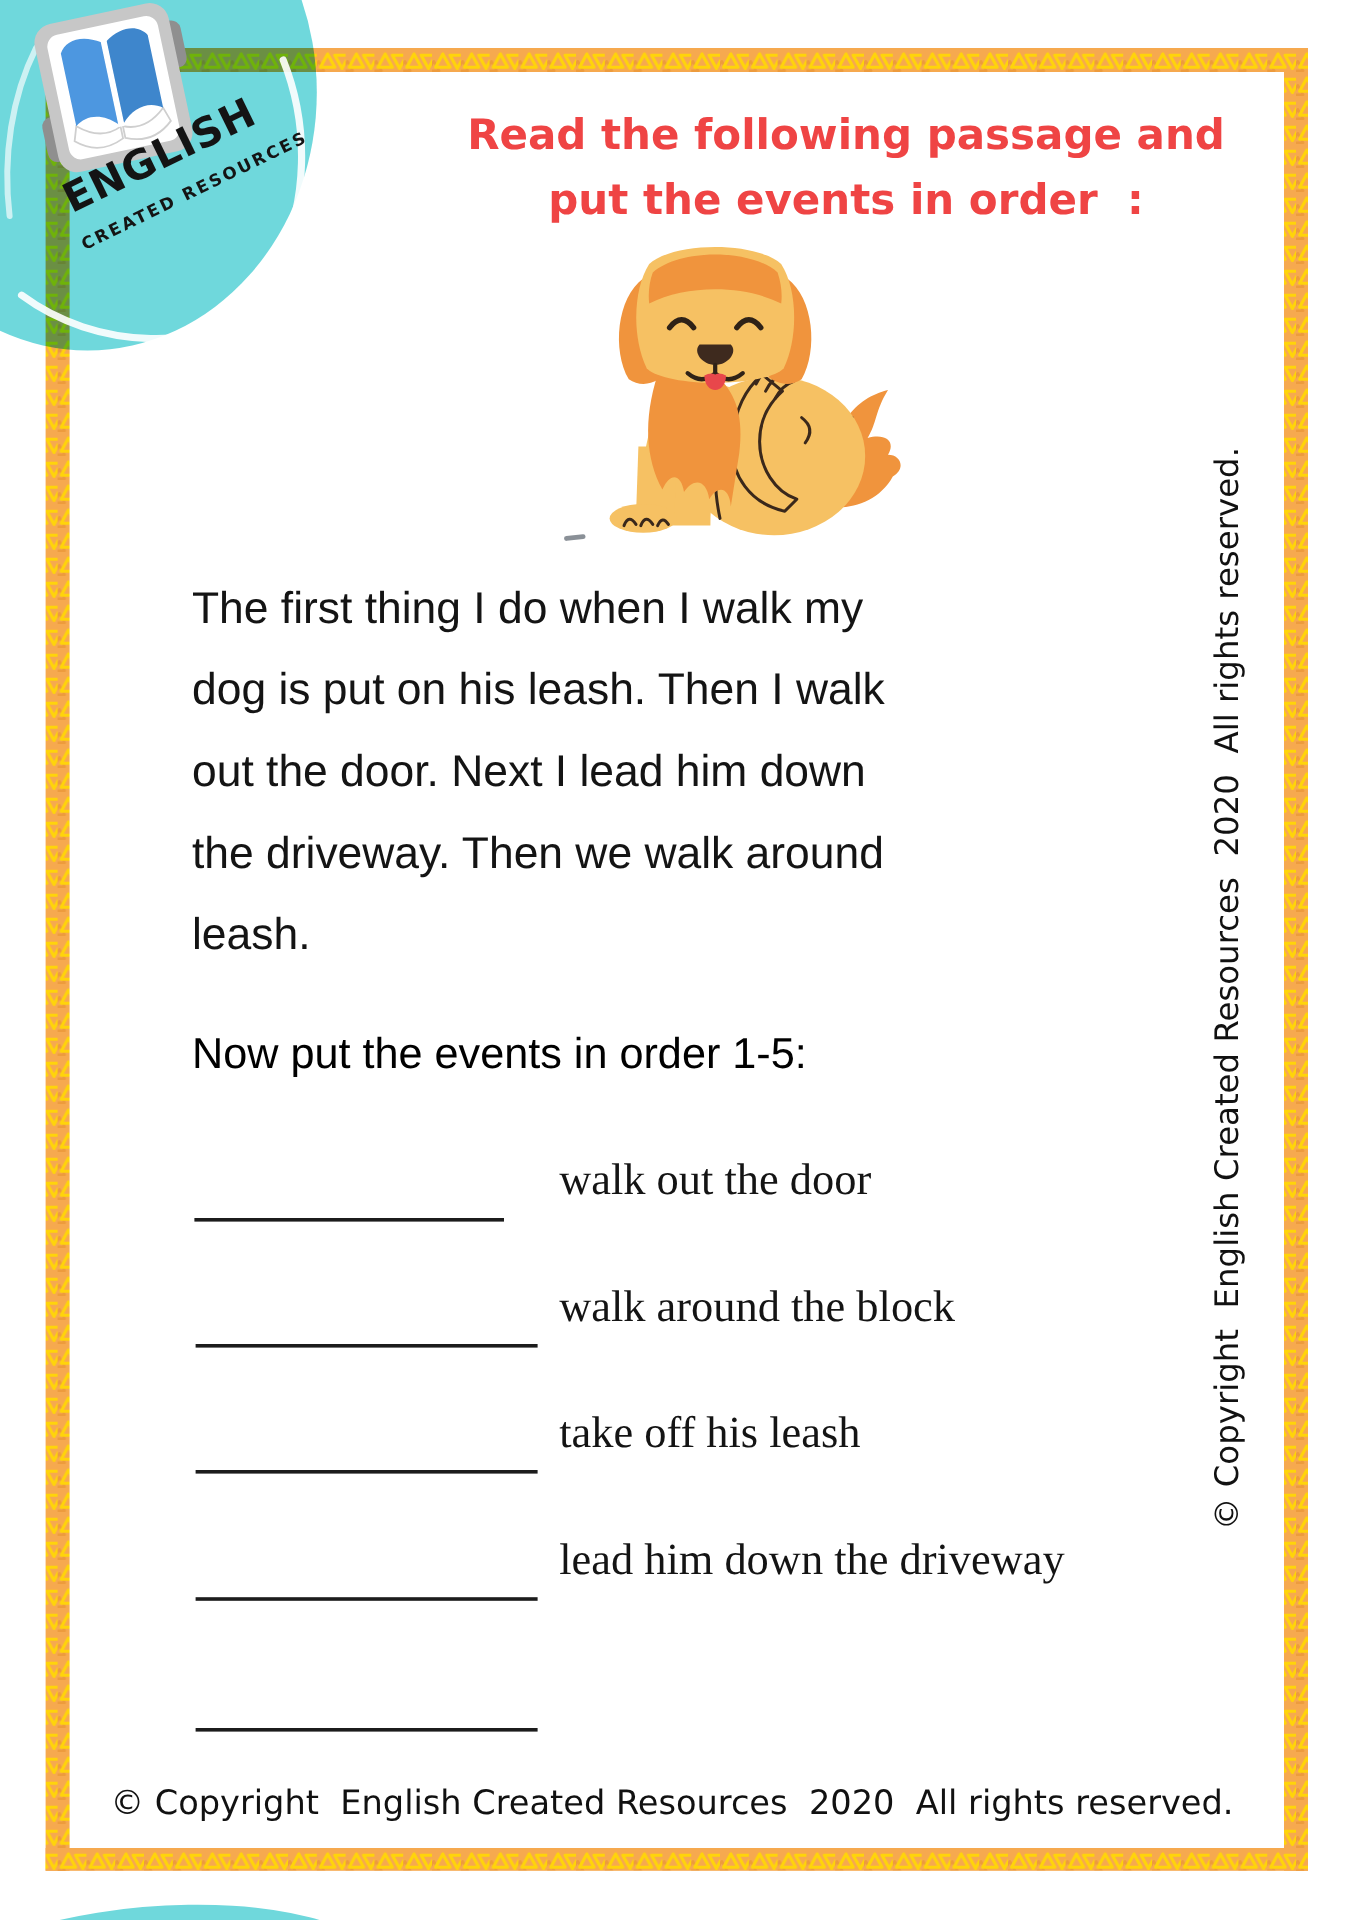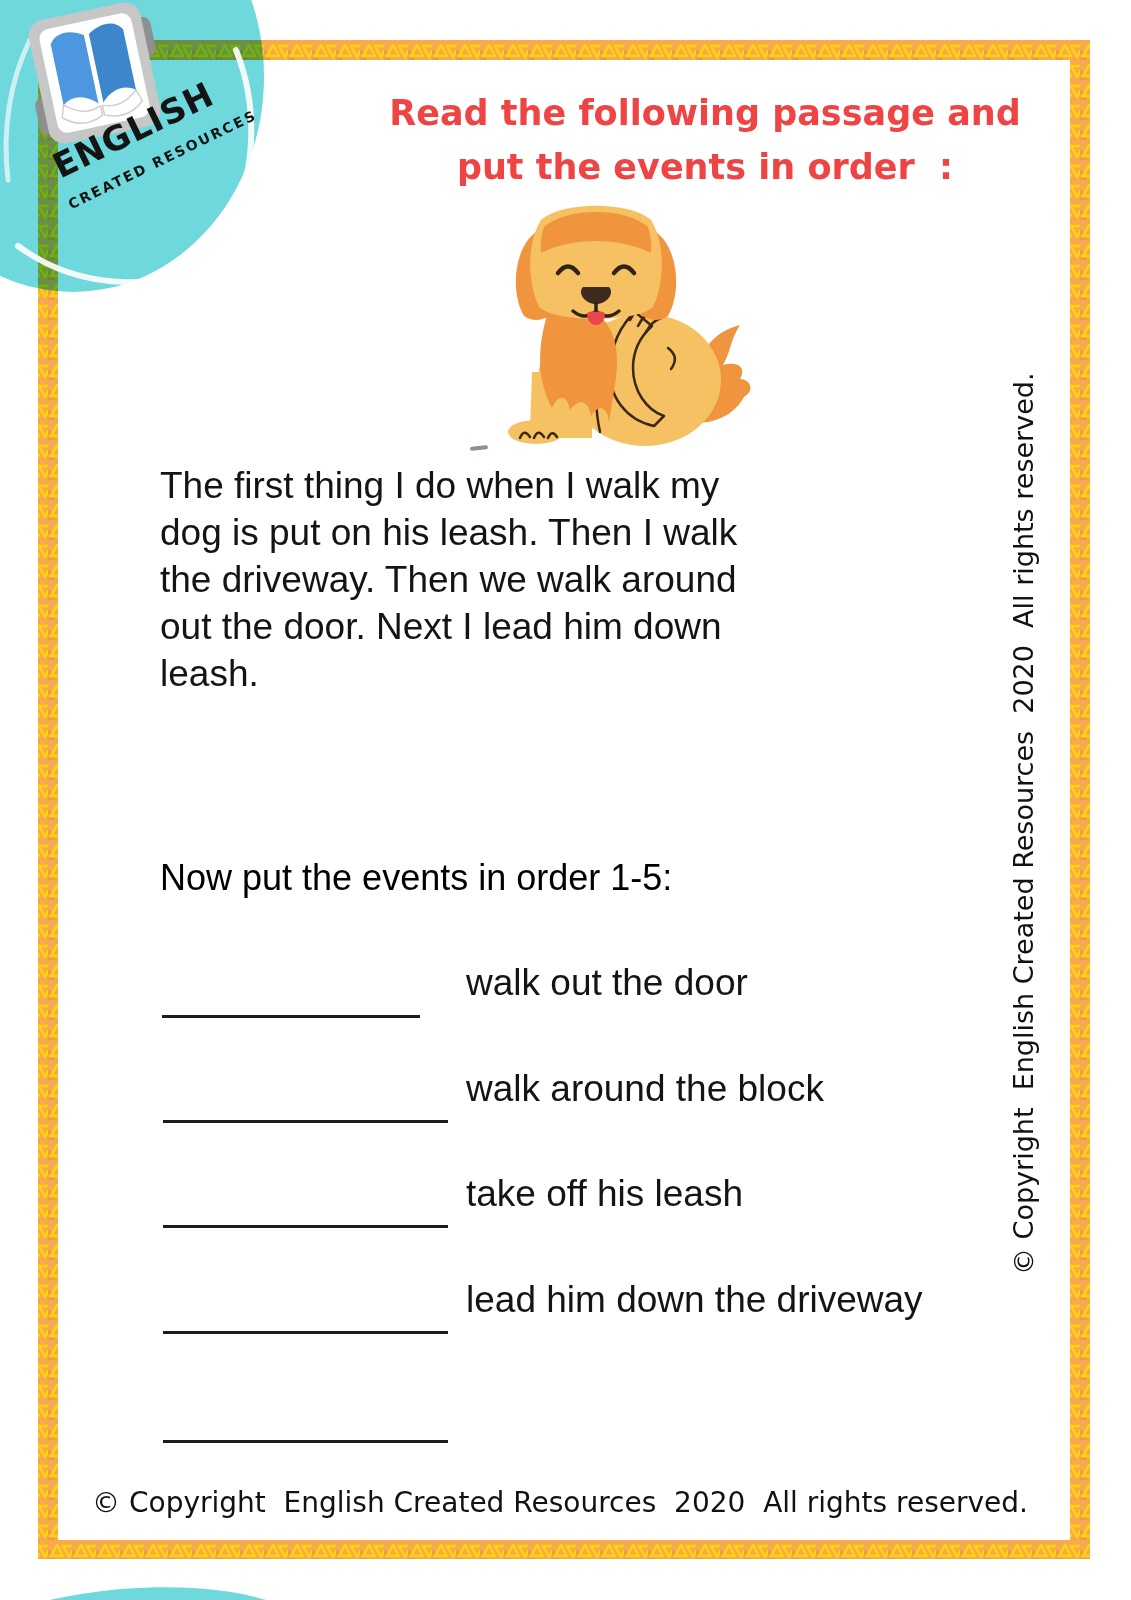--- a/index.html
+++ b/index.html
@@ -48,25 +48,25 @@
   .gray-dash {
     left:470px; top:446px; width:18px; height:4px; z-index:5;
     background:#8a9097; border-radius:2px; transform:rotate(-6deg);
   }
 
   
   .passage {
     left:160px; top:462px; z-index:5; color:#141414;
     font-size:37px; line-height:47px;
   }
-  .passage div { white-space:pre; }
+  .passage div { white-space:pre;margin-top:21px; }
 
   
   .instruction { left:160px; top:857px; z-index:5; color:#000000; font-size:36px; white-space:pre; }
-  .event-label { z-index:5; color:#141414; font-size:37px; white-space:pre; left:466px; }
+  .event-label { z-index:5; color:#141414; font-size:37px; white-space:pre; left:466px;font-family:Liberation Serif, serif; }
   .event-blank { z-index:5; height:0; border-top:3px solid #1c1c1c; }
 
   
   .side-copy {
     left:595px; top:828px; width:860px; height:34px; z-index:5;
     transform:rotate(-90deg); text-align:center; color:#111;
     font-family:"DejaVu Sans", sans-serif; font-size:27px; white-space:pre;
   }
   .bottom-copy {
     left:60px; top:1486px; width:1000px; z-index:5;
@@ -155,22 +155,22 @@
     <path d="M174,93 Q184,80 194,93" fill="none" stroke="#2F2217" stroke-width="4.5" stroke-linecap="round"></path>
     <path d="M143,107 L169,107 C175,113 167,124 156,124 C145,124 137,113 143,107 Z" fill="#3E2A1E"></path>
     <path d="M156,124 L156,131 M156,131 Q145,141 133,131 M156,131 Q167,141 179,131" fill="none" stroke="#2F2217" stroke-width="3.5" stroke-linecap="round"></path>
     <path d="M147,133 C147,149 165,149 165,133 Q160,130 156,132 Q152,130 147,133 Z" fill="#E8474B"></path>
   </svg>
   <div class="abs gray-dash"></div>
 
   <div class="abs passage">
     <div>The first thing I do when I walk my</div>
     <div>dog is put on his leash. Then I walk</div>
+    <div>out the door. Next I lead him down</div>
     <div>the driveway. Then we walk around</div>
-    <div>out the door. Next I lead him down</div>
     <div>leash.</div>
   </div>
 
   <div class="abs instruction">Now put the events in order 1-5:</div>
 
   <div class="abs event-blank" style="left:162px; top:1015px; width:258px;"></div>
   <div class="abs event-label" style="top:962px;">walk out the door</div>
 
   <div class="abs event-blank" style="left:163px; top:1120px; width:285px;"></div>
   <div class="abs event-label" style="top:1068px;">walk around the block</div>

